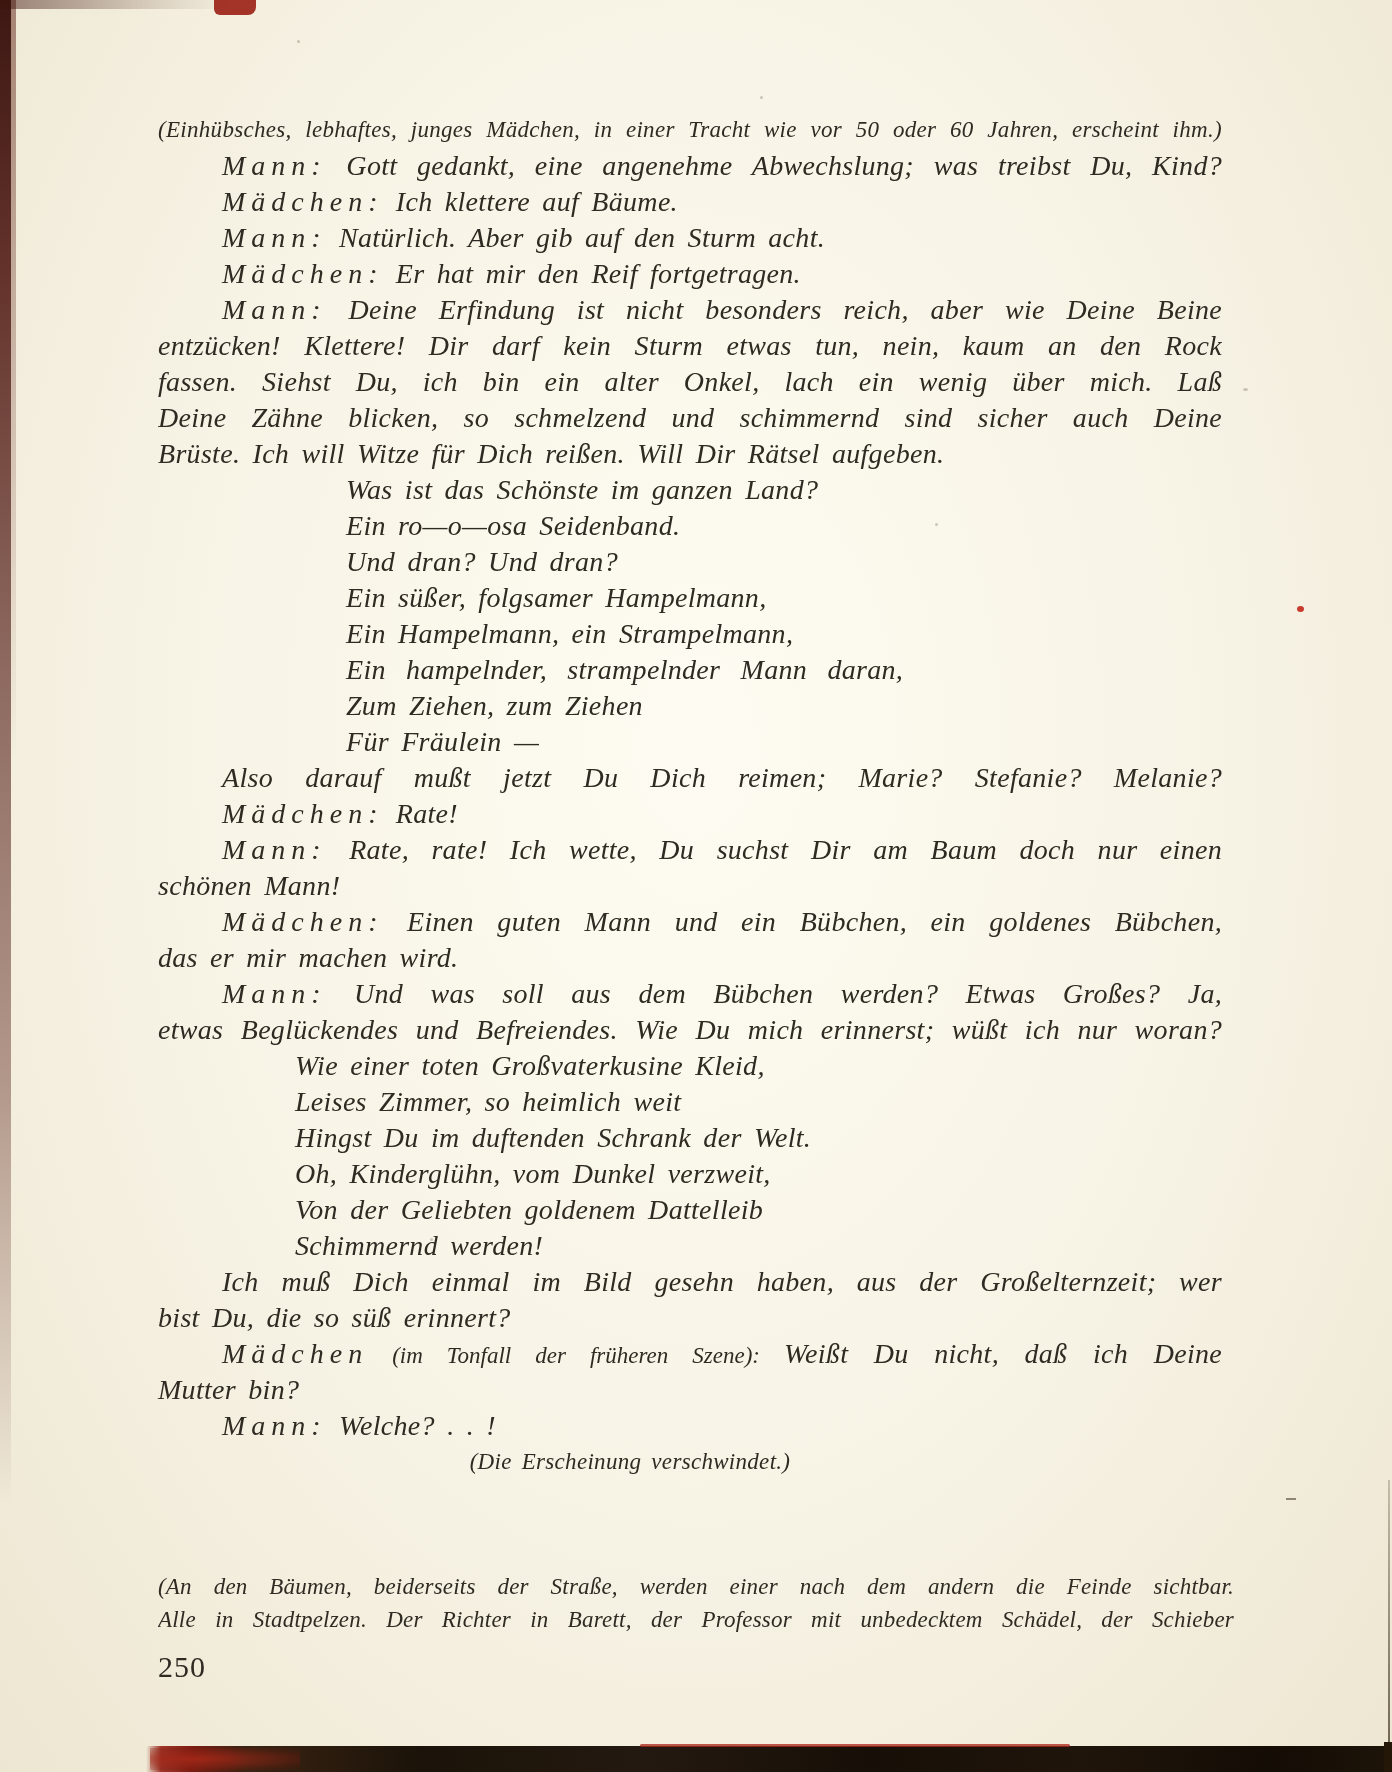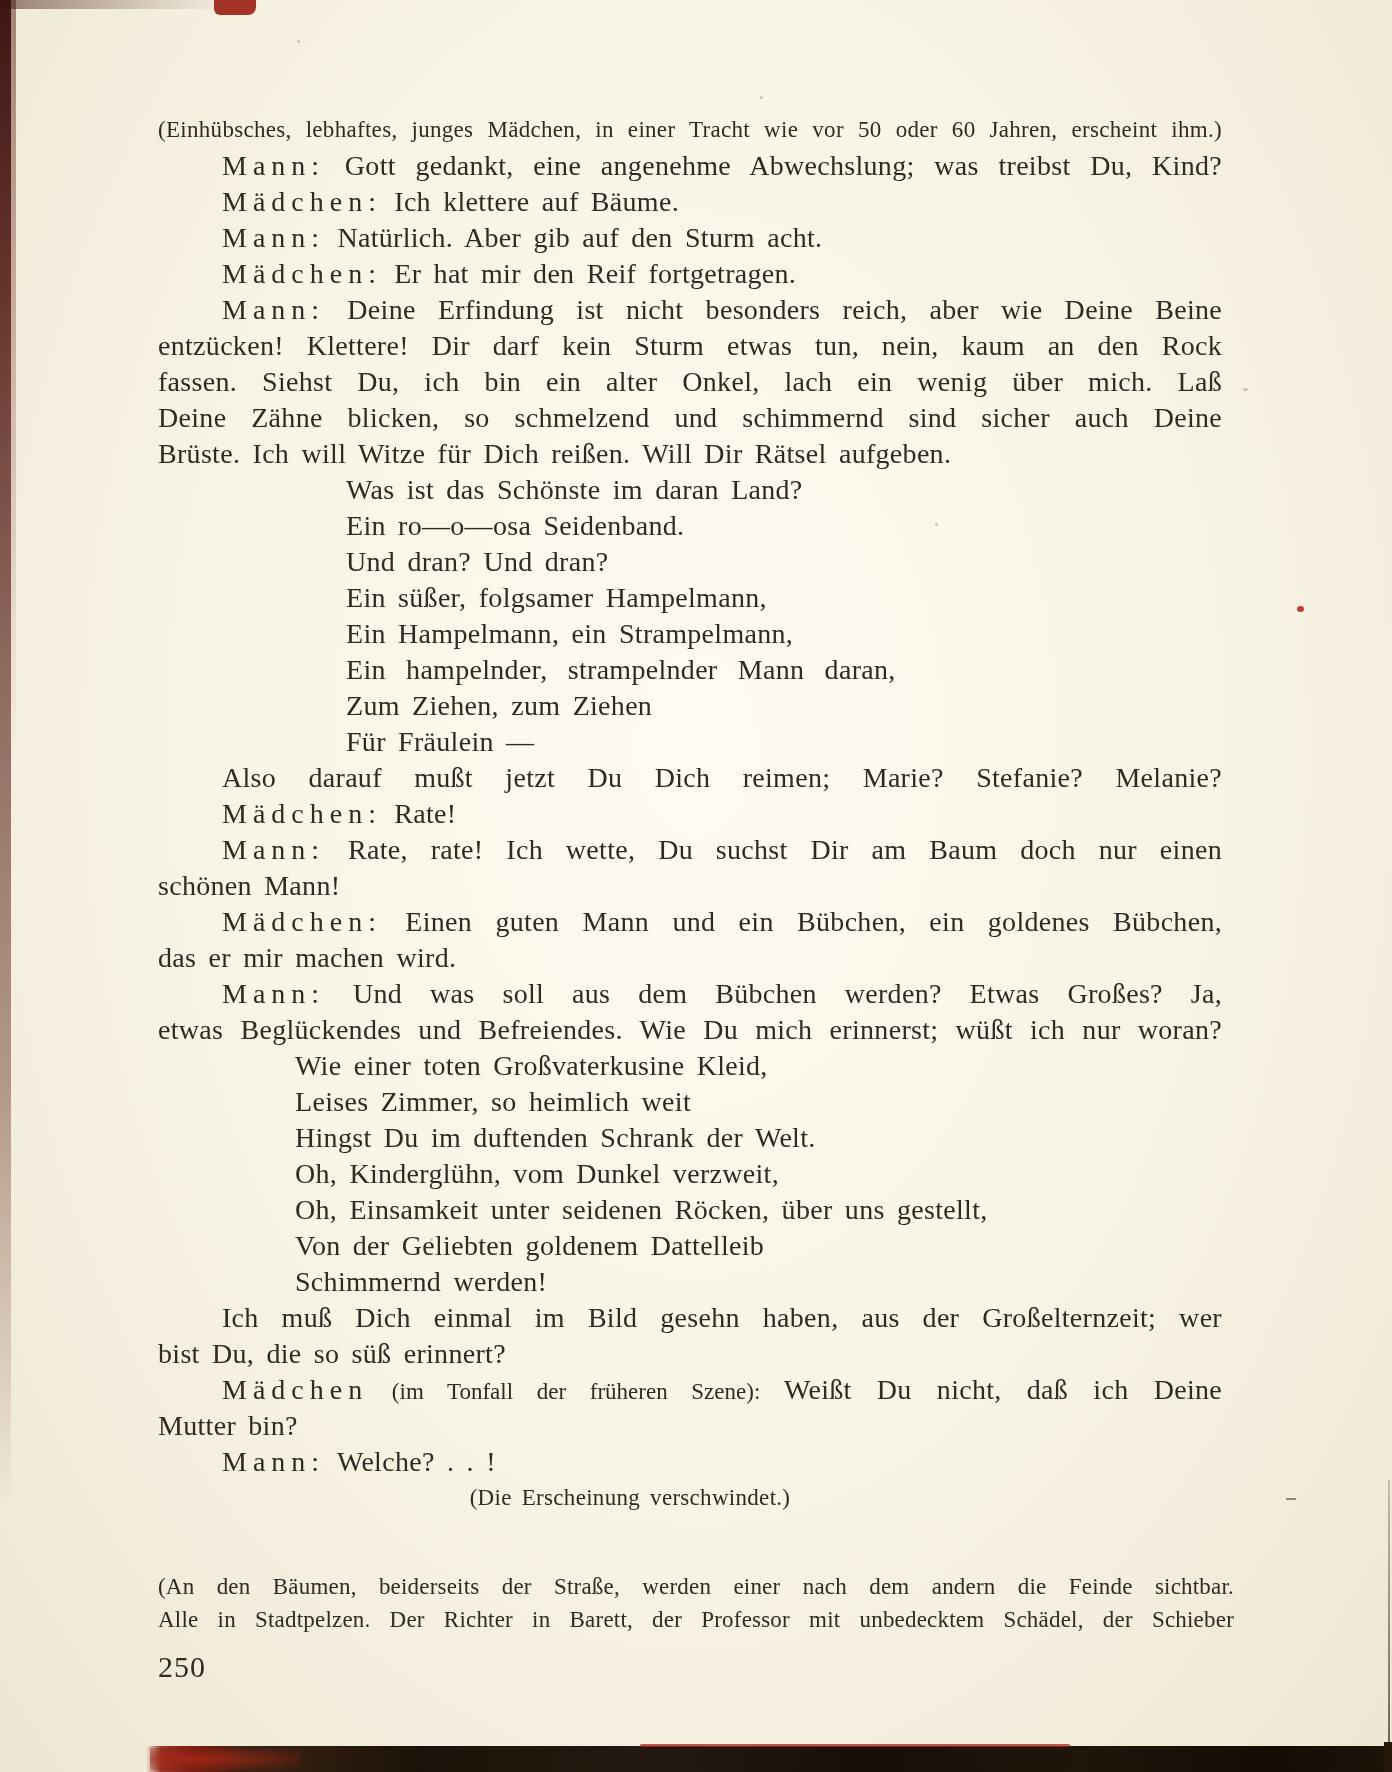--- a/index.html
+++ b/index.html
@@ -9,21 +9,21 @@
     background:
       radial-gradient(ellipse at 50% 42%, rgba(255,253,244,.9) 0%, rgba(248,244,230,.6) 55%, rgba(236,229,208,.9) 100%),
       #f5f1e2;
     font-family:"Liberation Serif","DejaVu Serif",serif;
     color:#2f2b23;
   }
   .page-body{
     position:absolute;left:158px;top:112px;width:1064px;
     font-size:28px;line-height:36px;word-spacing:5px;letter-spacing:.3px;
   }
-  .line{height:36px;overflow:visible;white-space:nowrap;}
+  .line{height:36px;overflow:visible;white-space:nowrap;font-style:italic;}
   .line.just{white-space:normal;text-align:justify;text-align-last:justify;overflow:hidden;}
   .line.ind{padding-left:64px;}
   .line.p1{padding-left:188px;}
   .line.p2{padding-left:137px;}
   .line.wide{word-spacing:13px;}
   .line.small{font-size:23px;word-spacing:4px;}
   .line.center{text-align:left;text-align-last:center;padding-right:120px;}
   .speaker{letter-spacing:6px;word-spacing:normal;}
   .small-inline{font-size:23px;letter-spacing:0;}
   .footnote{
@@ -110,41 +110,40 @@
     <div class="line small just">(Einhübsches, lebhaftes, junges Mädchen, in einer Tracht wie vor 50 oder 60 Jahren, erscheint ihm.)</div>
     <div class="line ind just"><span class="speaker">Mann:</span> Gott gedankt, eine angenehme Abwechslung; was treibst Du, Kind?</div>
     <div class="line ind"><span class="speaker">Mädchen:</span> Ich klettere auf Bäume.</div>
     <div class="line ind"><span class="speaker">Mann:</span> Natürlich. Aber gib auf den Sturm acht.</div>
     <div class="line ind"><span class="speaker">Mädchen:</span> Er hat mir den Reif fortgetragen.</div>
     <div class="line ind just"><span class="speaker">Mann:</span> Deine Erfindung ist nicht besonders reich, aber wie Deine Beine</div>
     <div class="line just">entzücken! Klettere! Dir darf kein Sturm etwas tun, nein, kaum an den Rock</div>
     <div class="line just">fassen. Siehst Du, ich bin ein alter Onkel, lach ein wenig über mich. Laß</div>
     <div class="line just">Deine Zähne blicken, so schmelzend und schimmernd sind sicher auch Deine</div>
     <div class="line">Brüste. Ich will Witze für Dich reißen. Will Dir Rätsel aufgeben.</div>
-    <div class="line p1">Was ist das Schönste im daran Land?</div>
+    <div class="line p1">Was ist das Schönste im ganzen Land?</div>
     <div class="line p1">Ein ro—o—osa Seidenband.</div>
     <div class="line p1">Und dran? Und dran?</div>
     <div class="line p1">Ein süßer, folgsamer Hampelmann,</div>
     <div class="line p1">Ein Hampelmann, ein Strampelmann,</div>
     <div class="line p1 wide">Ein hampelnder, strampelnder Mann daran,</div>
     <div class="line p1">Zum Ziehen, zum Ziehen</div>
     <div class="line p1">Für Fräulein —</div>
     <div class="line ind just">Also darauf mußt jetzt Du Dich reimen; Marie? Stefanie? Melanie?</div>
     <div class="line ind"><span class="speaker">Mädchen:</span> Rate!</div>
     <div class="line ind just"><span class="speaker">Mann:</span> Rate, rate! Ich wette, Du suchst Dir am Baum doch nur einen</div>
     <div class="line">schönen Mann!</div>
     <div class="line ind just"><span class="speaker">Mädchen:</span> Einen guten Mann und ein Bübchen, ein goldenes Bübchen,</div>
     <div class="line">das er mir machen wird.</div>
     <div class="line ind just"><span class="speaker">Mann:</span> Und was soll aus dem Bübchen werden? Etwas Großes? Ja,</div>
     <div class="line just">etwas Beglückendes und Befreiendes. Wie Du mich erinnerst; wüßt ich nur woran?</div>
     <div class="line p2">Wie einer toten Großvaterkusine Kleid,</div>
     <div class="line p2">Leises Zimmer, so heimlich weit</div>
     <div class="line p2">Hingst Du im duftenden Schrank der Welt.</div>
     <div class="line p2">Oh, Kinderglühn, vom Dunkel verzweit,</div>
-    <div class="line p2">Oh, Einsamkeit unter seidenen Röcken, über uns gestellt,</div>
     <div class="line p2">Von der Geliebten goldenem Dattelleib</div>
     <div class="line p2">Schimmernd werden!</div>
     <div class="line ind just">Ich muß Dich einmal im Bild gesehn haben, aus der Großelternzeit; wer</div>
     <div class="line">bist Du, die so süß erinnert?</div>
     <div class="line ind just"><span class="speaker">Mädchen</span><span class="small-inline"> (im Tonfall der früheren Szene): </span>Weißt Du nicht, daß ich Deine</div>
     <div class="line">Mutter bin?</div>
     <div class="line ind"><span class="speaker">Mann:</span> Welche? . . !</div>
     <div class="line small center">(Die Erscheinung verschwindet.)</div>
   </div>
 

